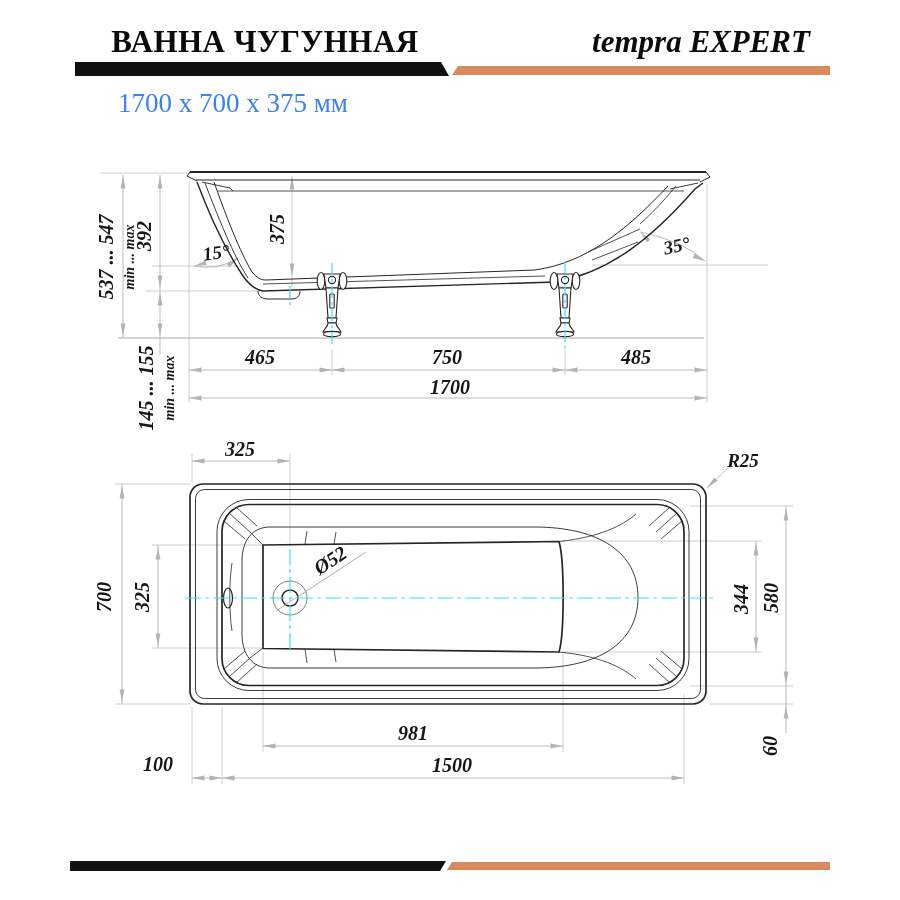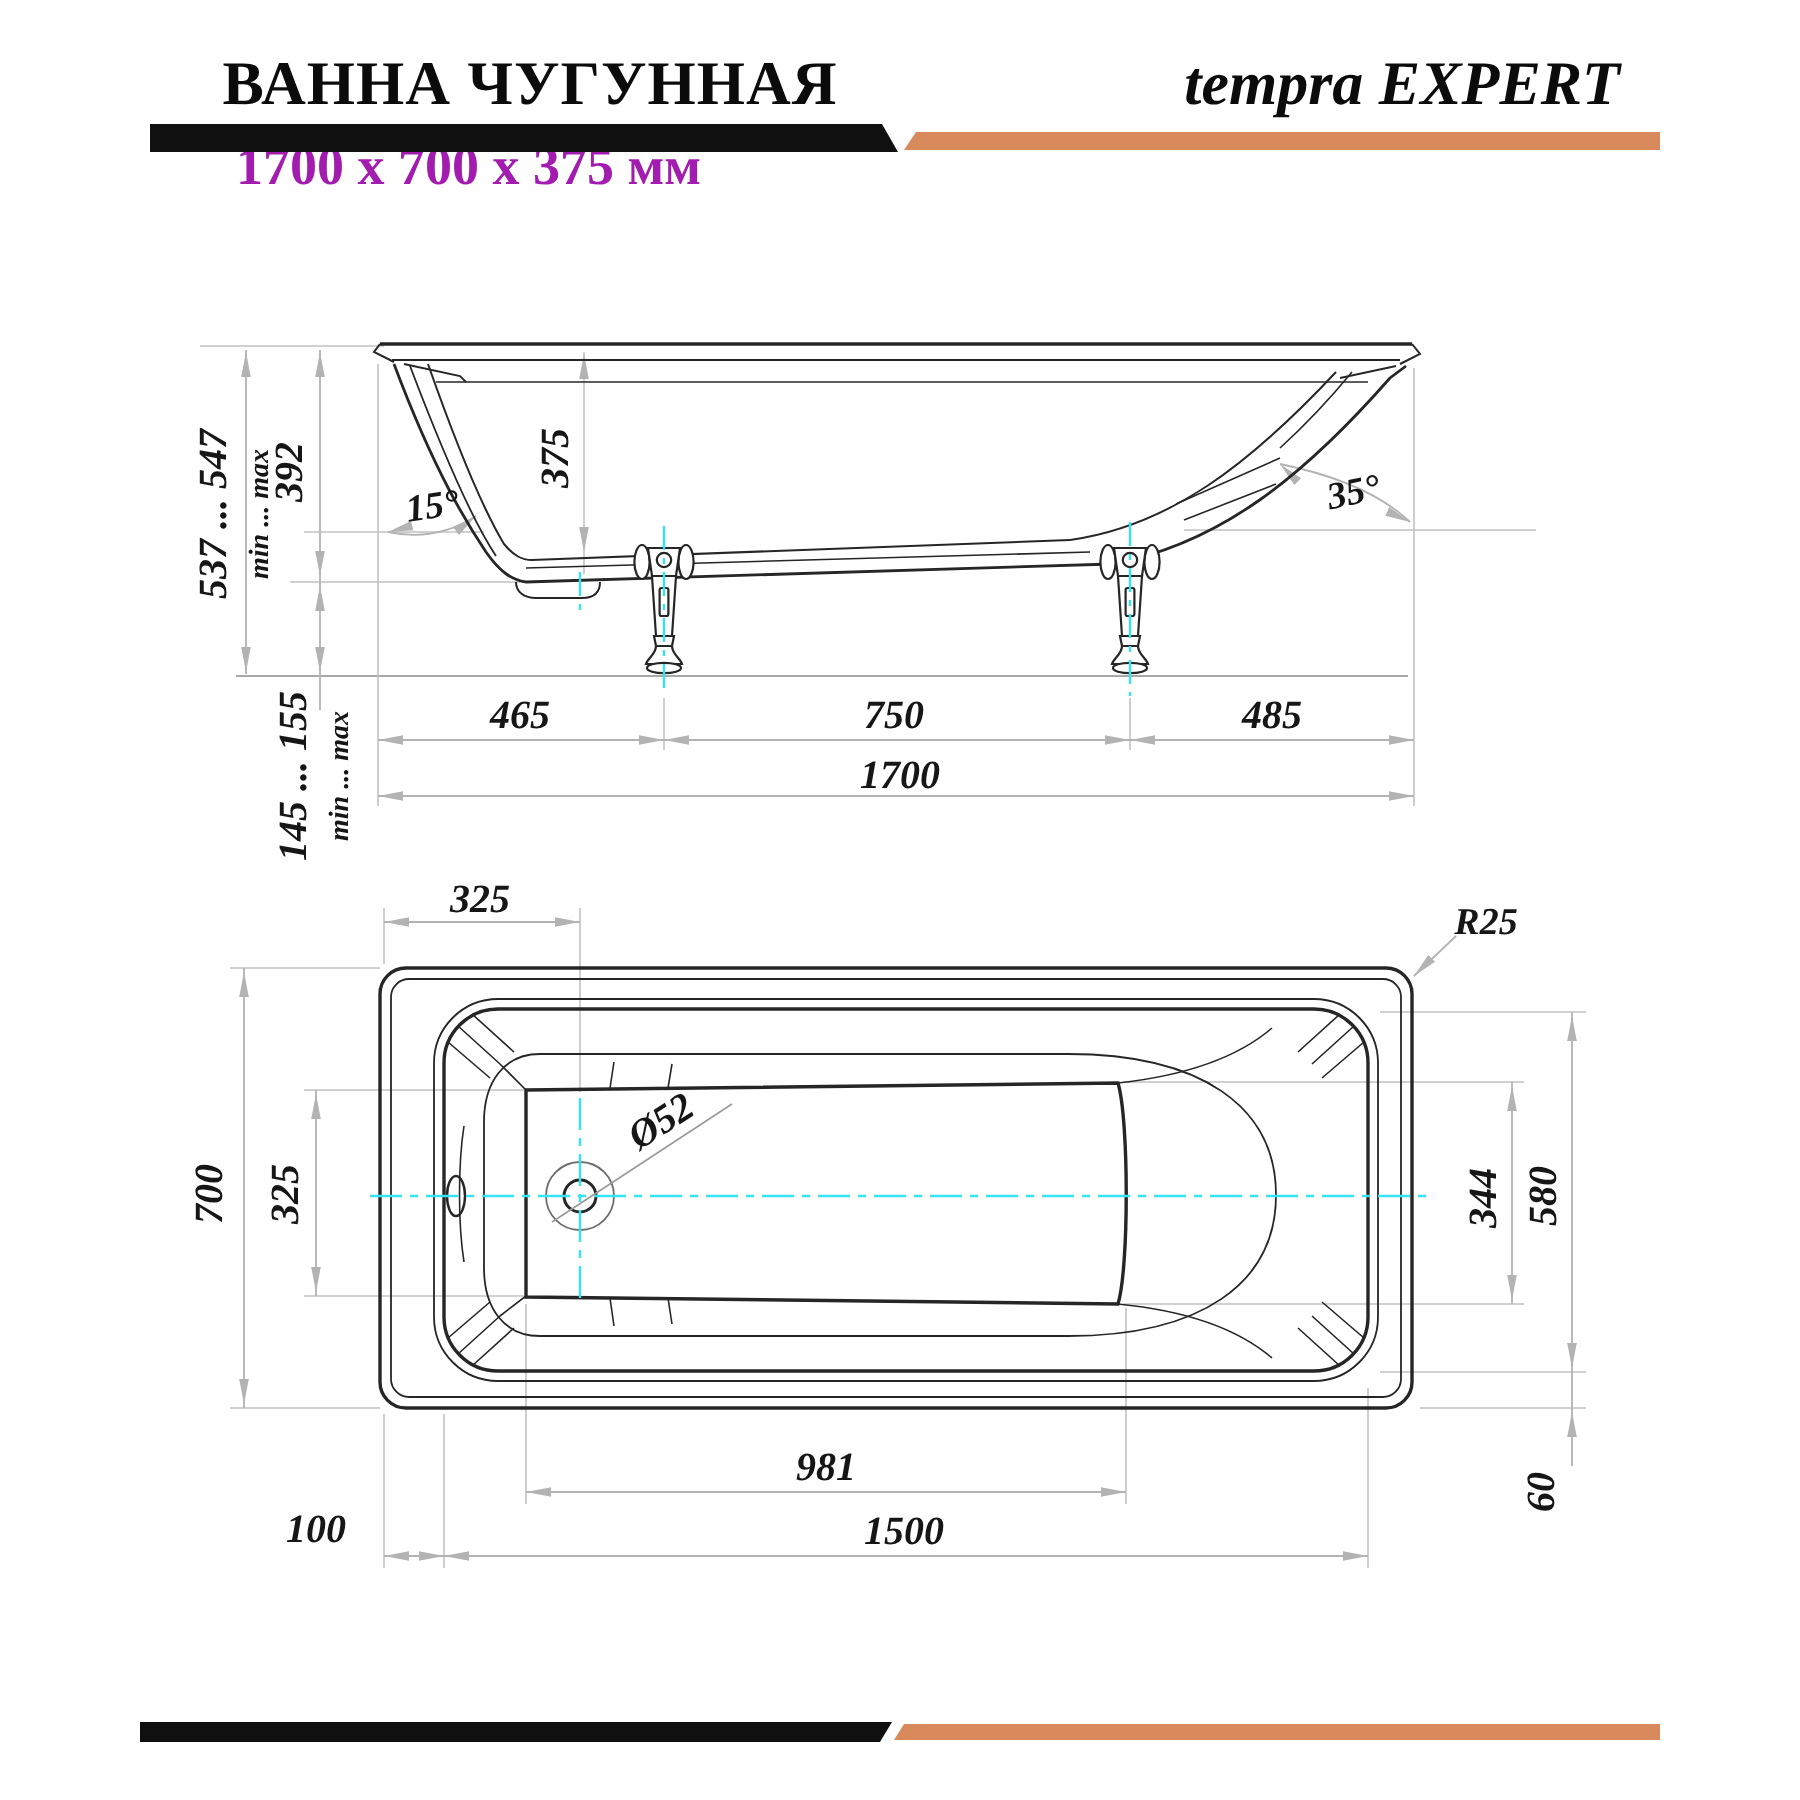--- a/index.html
+++ b/index.html
@@ -1,19 +1,19 @@
 <!DOCTYPE html>
 <html><head>
 <meta charset="utf-8">
 <style>
   html,body{margin:0;padding:0;background:#fff;width:900px;height:900px;overflow:hidden;}
   #page{position:relative;width:900px;height:740px;background:#fff;font-family:"Liberation Serif",serif;border-radius:13px;}
   .hdr-title{position:absolute;left:80px;top:24px;width:370px;text-align:center;font-size:31px;font-weight:bold;color:#0b0b0b;letter-spacing:.5px;white-space:nowrap;}
   .hdr-brand{position:absolute;left:470px;top:24px;width:340px;text-align:right;font-size:31px;font-weight:bold;font-style:italic;color:#0b0b0b;white-space:nowrap;}
-  .hdr-size{position:absolute;left:118px;top:68px;font-size:27px;font-weight:bold;color:#a21caf;white-space:nowrap;}
+  .hdr-size{position:absolute;left:118px;top:88px;font-size:27px;font-weight:normal;color:#3b82f6;white-space:nowrap;}
   svg{position:absolute;left:0;top:0;}
   .dimtxt{font-family:"Liberation Serif",serif;font-weight:bold;font-style:italic;fill:#161616;}
   .big{font-size:20px;}
   .small{font-size:14px;}
   .ann{font-size:19px;}
 </style>
 </head>
 <body>
 <div id="page">
 

